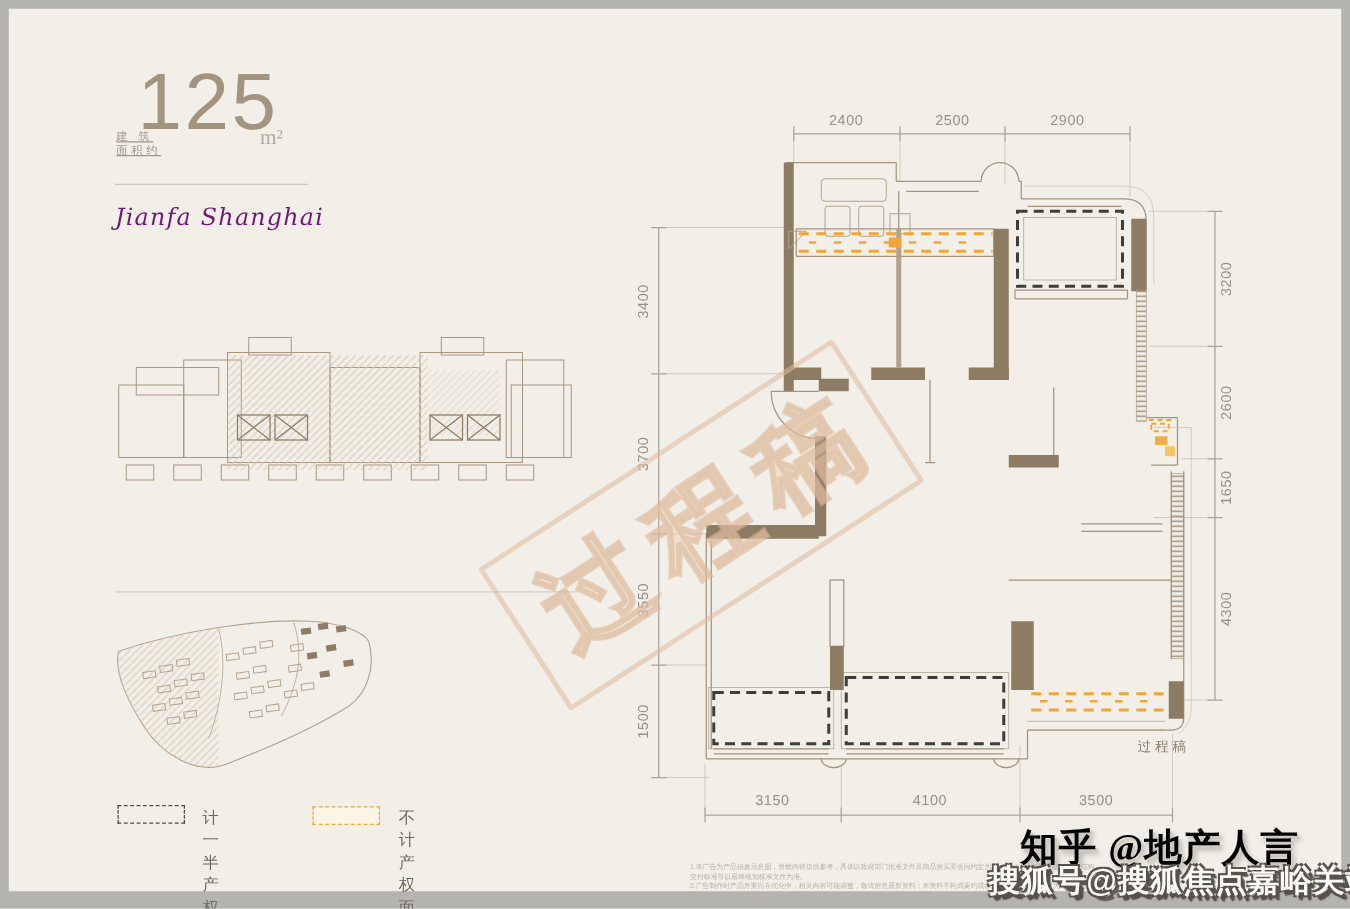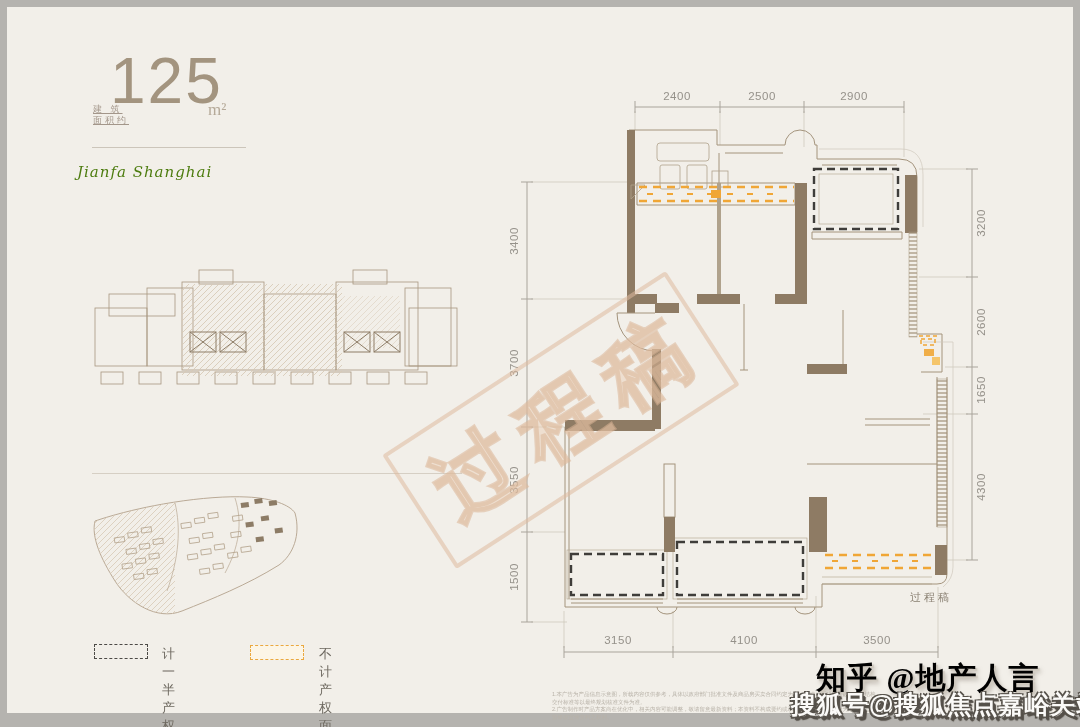--- a/index.html
+++ b/index.html
@@ -8,22 +8,22 @@
   .page{position:absolute;left:7px;top:7px;width:1066px;height:706px;background:#f2efe9;}
 
   
   .area-cap{position:absolute;left:86px;top:97px;font-size:9px;line-height:11px;
             letter-spacing:3px;color:#a3968a;white-space:pre-line;text-decoration:underline;}
   .area-num{position:absolute;left:103px;top:44px;font-family:Liberation Sans, sans-serif;
             font-size:64px;line-height:60px;color:#a3947f;letter-spacing:2px;}
   .area-unit{position:absolute;left:201px;top:93px;font-family:"Liberation Serif",serif;
              font-size:17px;color:#b5a998;}
   .div1{position:absolute;left:85px;top:140px;width:154px;height:1px;background:#ccc5ba;}
-  .brand{position:absolute;left:70px;top:156px;font-family:"DejaVu Serif",serif;
-         font-style:italic;font-size:15px;color:#4d7c0f;letter-spacing:1px;}
+  .brand{position:absolute;left:85px;top:156px;font-family:"DejaVu Serif",serif;
+         font-style:italic;font-size:19px;color:#701a75;letter-spacing:1px;}
   .div2{position:absolute;left:85px;top:466px;width:370px;height:1px;background:#d6cfc4;}
 
   
   .legend{position:absolute;left:0;top:0;}
   .lg-box1{position:absolute;left:87px;top:637px;width:52px;height:13px;
            border:1.5px dashed #4c4a46;}
   .lg-lab1{position:absolute;left:155px;top:638px;font-size:13px;color:#6e6960;letter-spacing:1px;}
   .lg-box2{position:absolute;left:243px;top:638px;width:52px;height:13px;
            border:1.5px dashed #eaa83f;background:#fcf5e6;}
   .lg-lab2{position:absolute;left:312px;top:638px;font-size:13px;color:#6e6960;letter-spacing:1px;}

